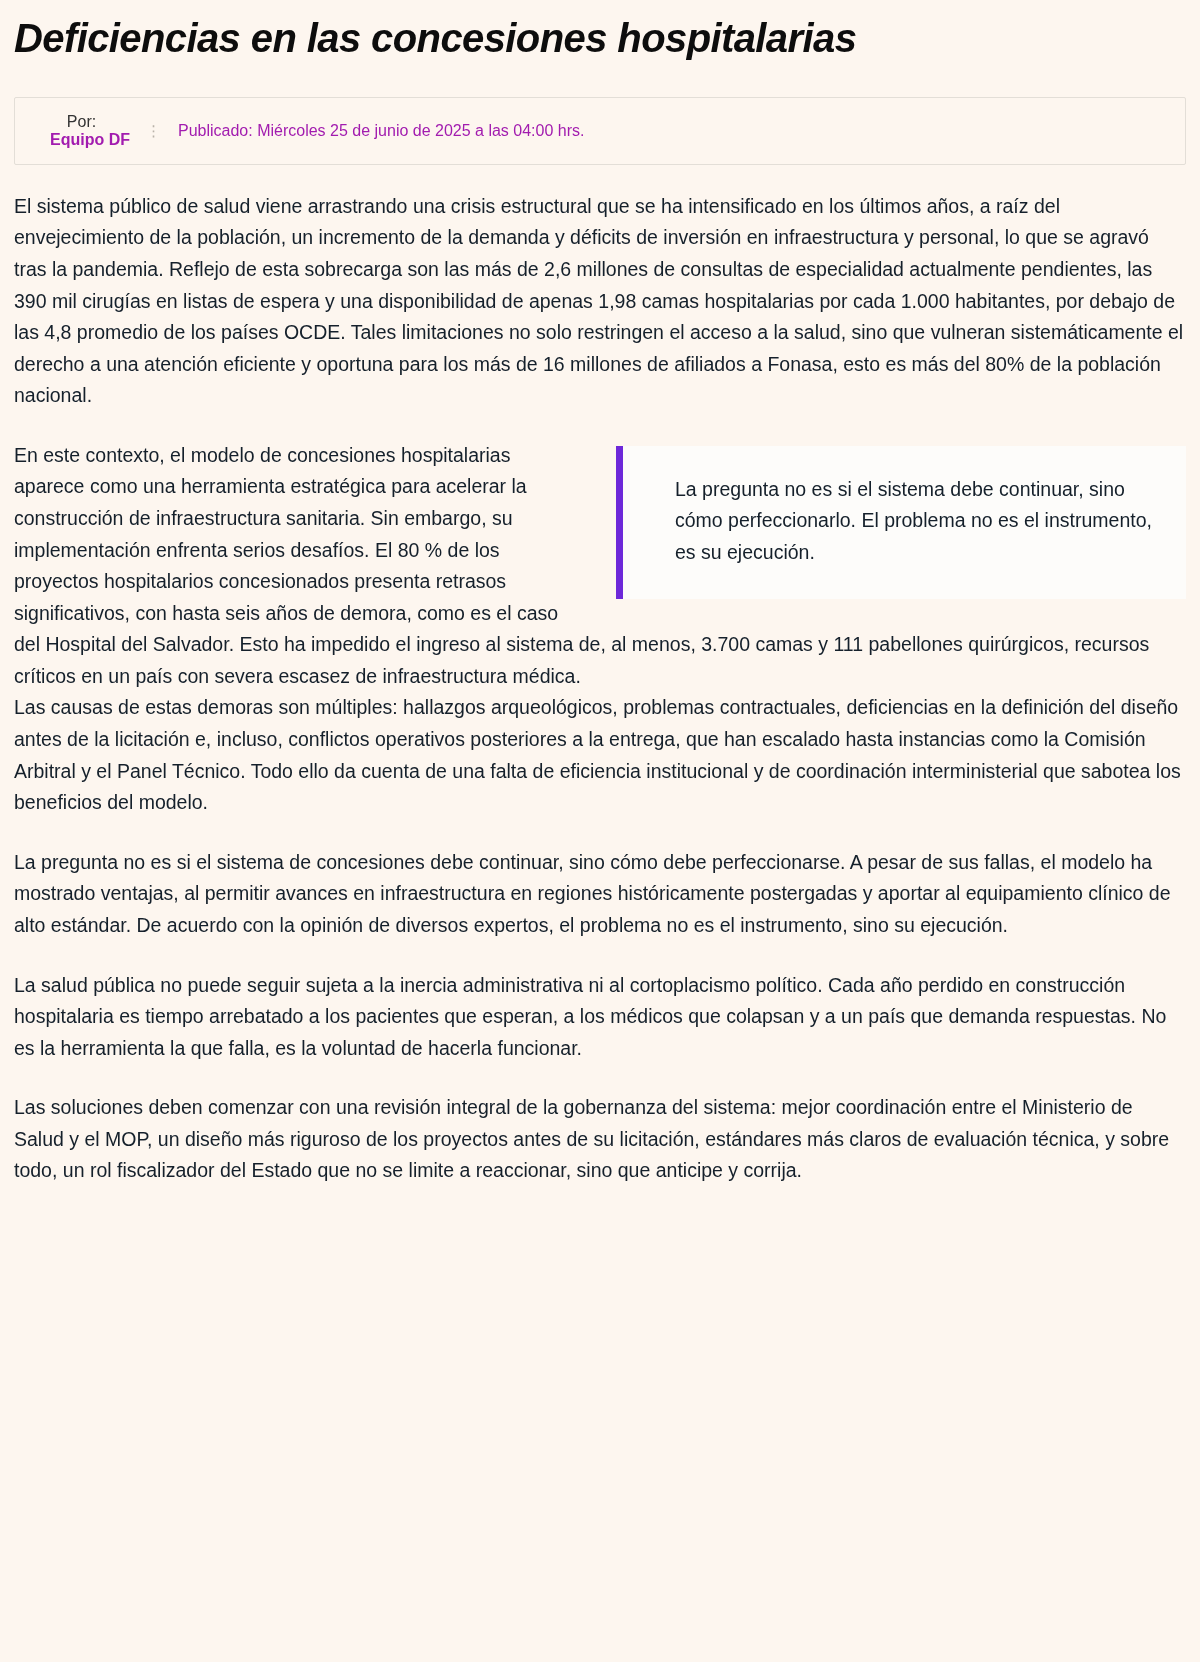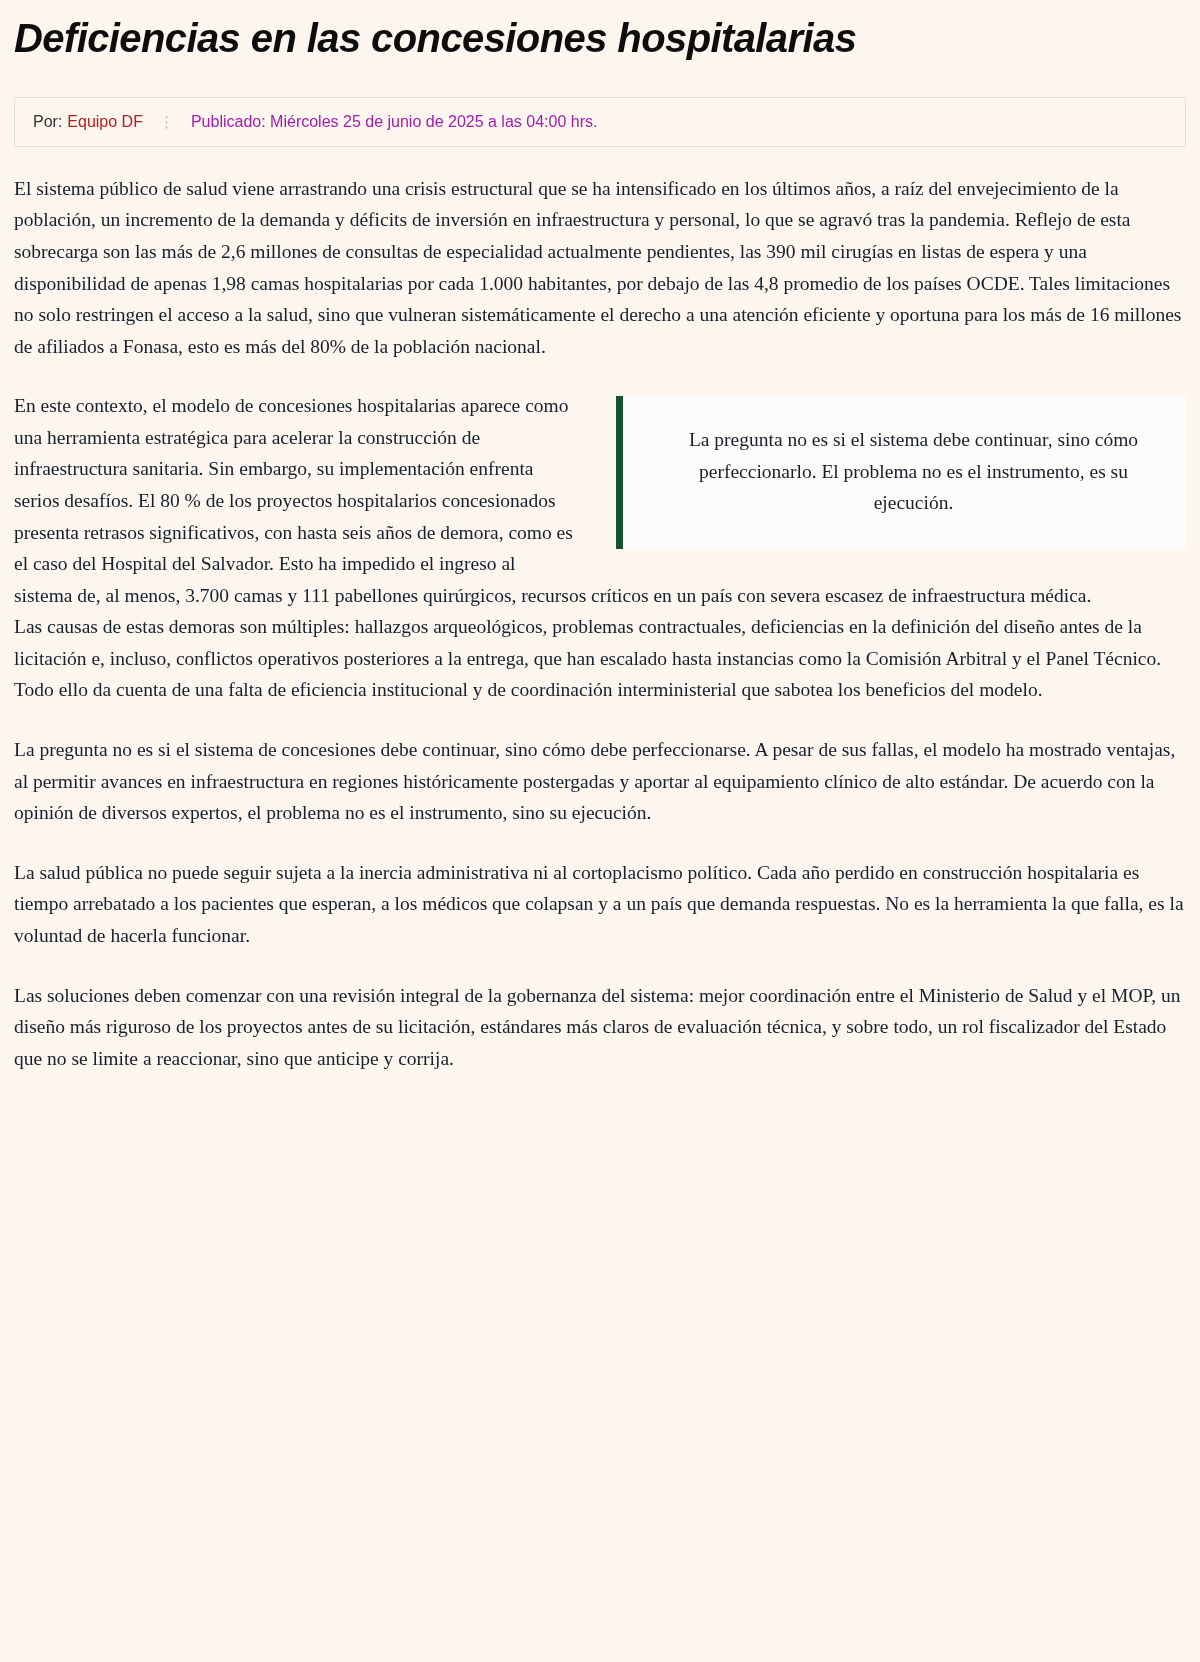--- a/index.html
+++ b/index.html
@@ -36,63 +36,62 @@
     padding: 15px 18px;
     display: flex;
     align-items: center;
     font-size: 16px;
     color: #2b2b2b;
   }
   .byline-seg {
     display: inline-flex;
     align-items: center;
     white-space: nowrap;
+    flex-direction: column;
   }
   .byline-label {
     color: #333;
   }
   .byline-author {
-    font-weight: normal;
-    margin-left: 5px;
-    color: #b91c1c;
+    font-weight: bold;
+    margin-left: 17px;
+    color: #a21caf;
   }
   .byline-sep {
     margin: 0 16px;
     color: #b9b2a9;
     font-size: 15px;
     letter-spacing: 1px;
     line-height: 1;
   }
   .byline-date {
     color: #a21caf;
   }
   .body-copy {
     margin-top: 26px;
     font-size: 19.5px;
     line-height: 1.62;
     color: #15202b;
     text-align: left;
   }
   .body-copy p {
     margin: 0 0 28px 0;
-    font-family: Liberation Serif, serif;
   }
   .body-copy p:last-child {
     margin-bottom: 0;
   }
   
   .pullquote {
     float: right;
     width: 570px;
     margin: 6px 0 10px 40px;
     background: #fdfcfa;
-    border-left: 7px solid #14532d;
+    border-left: 7px solid #6d28d9;
     box-sizing: border-box;
     padding: 28px 34px 30px 52px;
-    text-align: center;
   }
   .pullquote p {
     margin: 0;
     font-size: 19.5px;
     line-height: 1.62;
     color: #15202b;
   }
   .clearfix::after {
     content: "";
     display: block;

